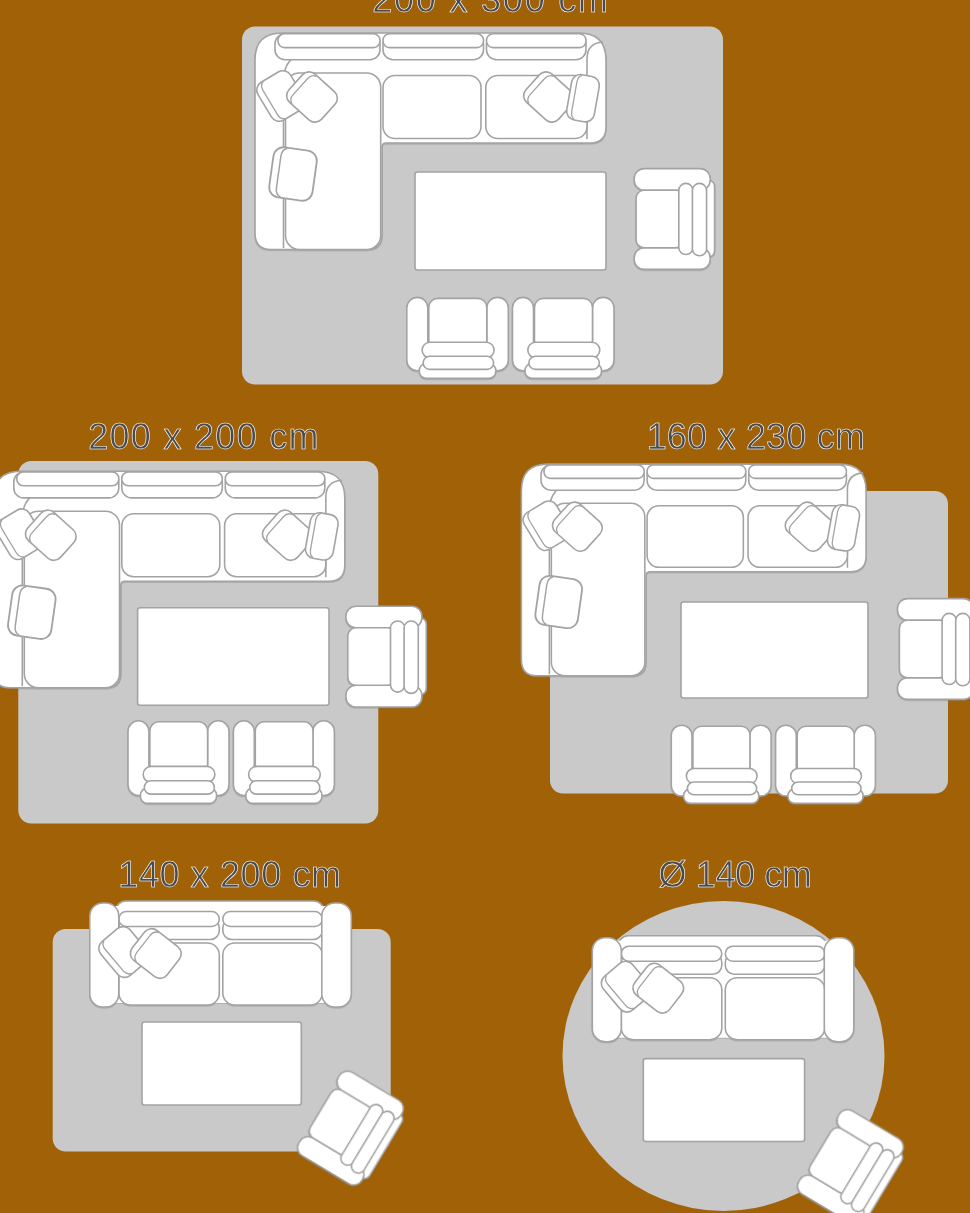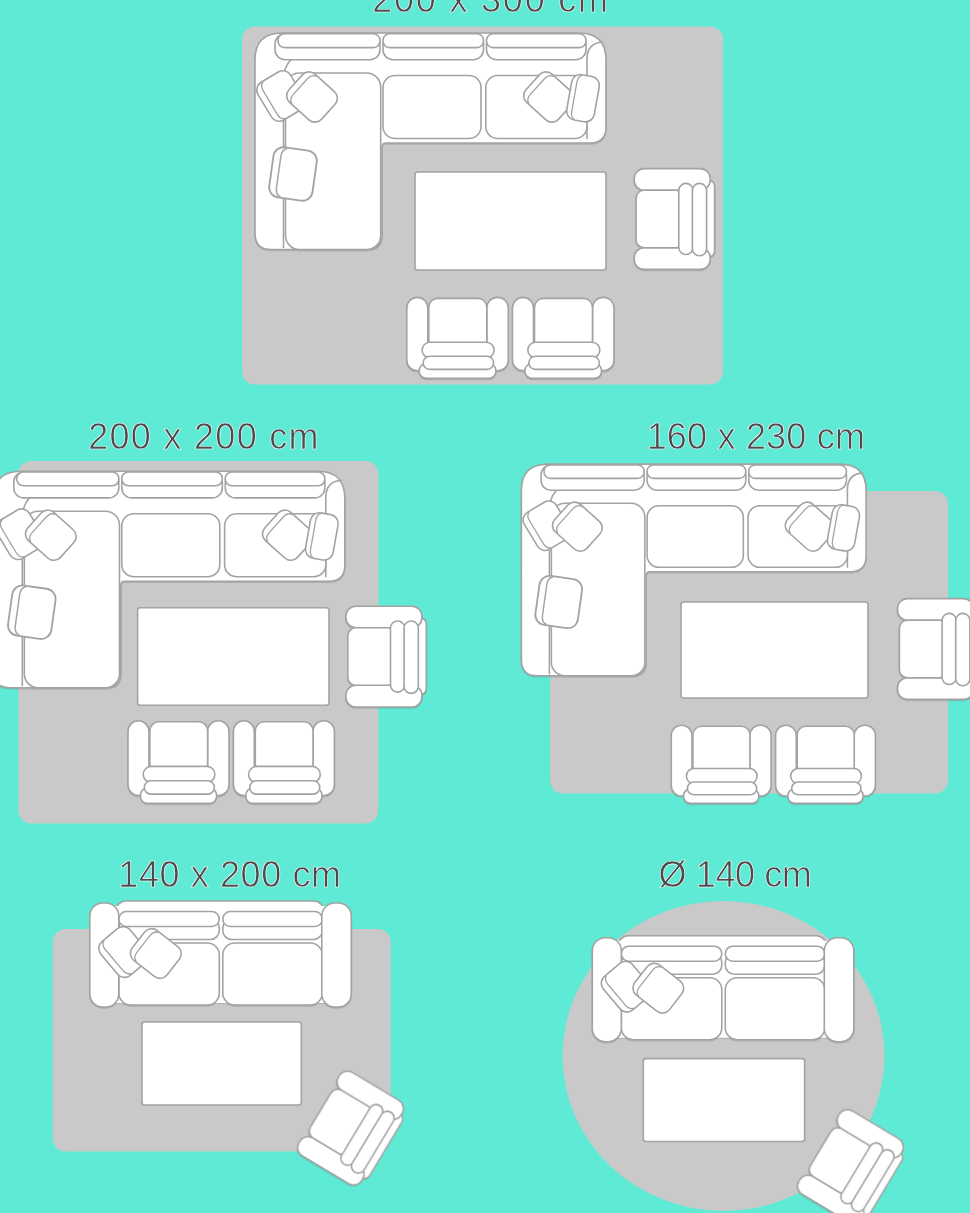--- a/index.html
+++ b/index.html
@@ -1,16 +1,16 @@
 <!DOCTYPE html>
 <html><head>
 <meta charset="utf-8">
 <style>
   html,body{margin:0;padding:0;background:#fff;}
-  .wrap{width:970px;height:1213px;position:relative;overflow:hidden;background:#5eead4;}
+  .wrap{width:970px;height:1213px;position:relative;overflow:hidden;background:#a16207;}
   .fu{filter:drop-shadow(0px 1.2px 0.6px rgba(120,120,120,0.33));}
   text{font-family:"Liberation Sans",sans-serif;fill:#4b4b4d;stroke:#fff;stroke-width:0.6px;}
 </style>
 </head>
 <body>
 <div class="wrap">
 <svg width="970" height="1213" viewBox="0 0 970 1213" xmlns="http://www.w3.org/2000/svg">
 <defs>
 
   <g id="pil">

